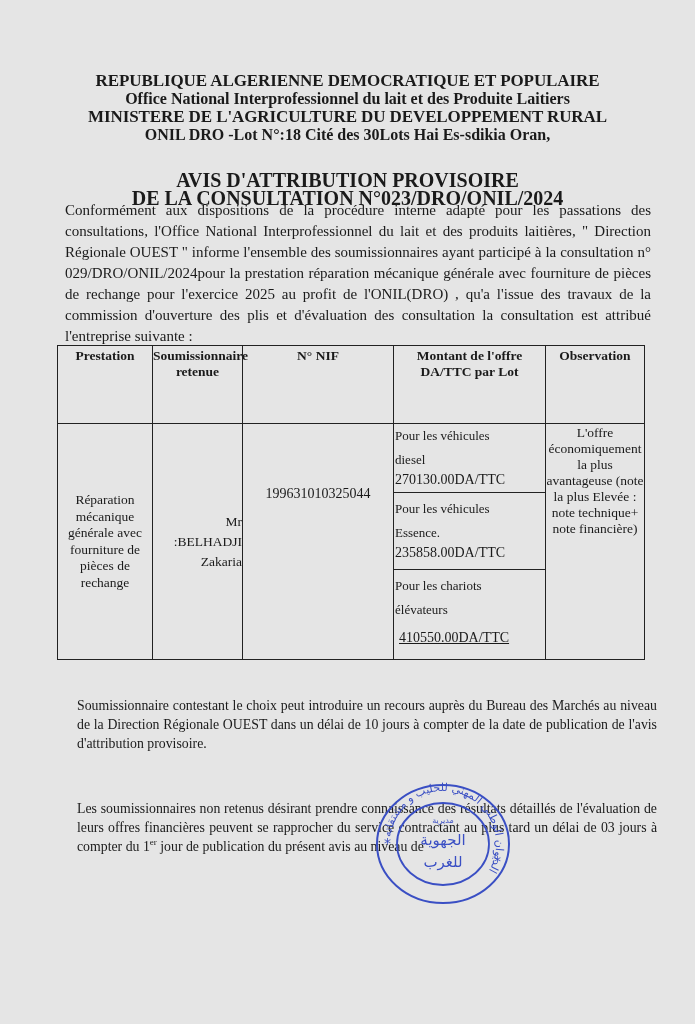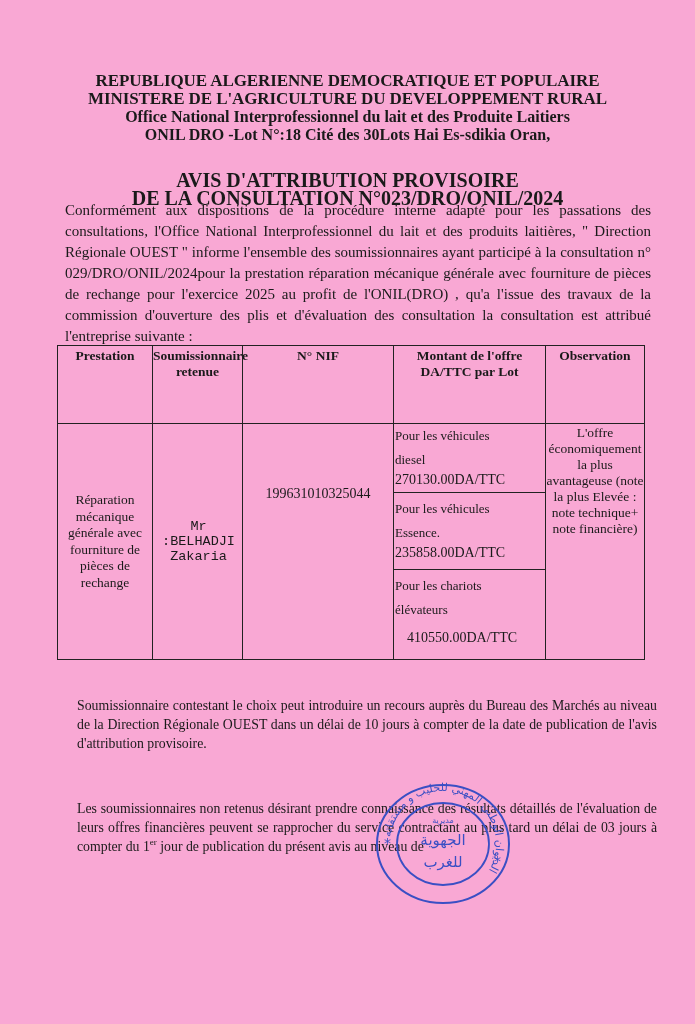--- a/index.html
+++ b/index.html
@@ -1,63 +1,63 @@
 <!DOCTYPE html>
 <html><head>
   <meta charset="utf-8">
   <style>
     html, body { margin: 0; padding: 0; background: #ffffff; }
     body { width: 695px; height: 1024px; position: relative; overflow: hidden;
            font-family: "Liberation Serif", "DejaVu Serif", serif; color: #1a1a1a; }
-    .page { position: absolute; inset: 0; background: #f9a8d4; }
+    .page { position: absolute; inset: 0; background: #e5e5e5; }
 
     .header { position: absolute; left: 0; width: 695px; top: 72px; text-align: center; }
     .h-line { font-weight: bold; margin: 0; line-height: 18px; white-space: nowrap; }
     .h1 { font-size: 17px; letter-spacing: -0.1px; }
     .h2 { font-size: 16px; }
     .title-block { position: absolute; left: 0; width: 695px; top: 171px; text-align: center; }
     .title-line { font-weight: bold; font-size: 20px; line-height: 18px; margin: 0; white-space: nowrap; }
 
     .intro { position: absolute; left: 57px; width: 586px; top: 192px; font-size: 15px;
              line-height: 21px; text-align: justify; margin: 8px; }
     .intro .last { text-align-last: left; }
 
     .award-table { position: absolute; left: 57px; top: 345px; width: 587px; border-collapse: collapse;
                    table-layout: fixed; font-size: 13.5px; }
     .award-table td, .award-table th { border: 1.5px solid #222; padding: 0; vertical-align: top; font-weight: normal; }
     .award-table th { height: 75px; line-height: 15.5px; padding-top: 2px; font-weight: bold; }
     .cell-prest { text-align: center; vertical-align: middle !important; line-height: 16.5px; padding: 0 2px !important; }
-    .cell-soum { vertical-align: middle !important; text-align: center; line-height: 15px; padding-left: 2px !important; font-family: Liberation Mono, monospace; }
+    .cell-soum { vertical-align: middle !important; text-align: right; line-height: 20px; padding-left: 2px !important; }
     .cell-nif { text-align: center; padding-top: 62px !important; font-size: 14px; }
     .cell-obs { text-align: center; line-height: 16px; padding-top: 1px !important; }
     .lots { padding: 0 !important; }
     .lot { border-bottom: 1.5px solid #222; padding-left: 1px; font-size: 13px; line-height: 24px; }
     .lot:last-child { border-bottom: none; }
     .lot .amount { font-size: 14px; }
-    .lot3 .amount { padding-left: 12px; }
+    .lot3 .amount { padding-left: 4px; text-decoration: underline; }
 
     .para { position: absolute; left: 66px; width: 580px; font-size: 13.8px; line-height: 19px;
             text-align: justify; margin: 11px; }
     .para .last { text-align-last: left; }
     .p1 { top: 685px; }
     .p2 { top: 788px; }
     .p3 { top: 817px; }
     sup { font-size: 9px; line-height: 0; }
 
     .stamp { position: absolute; left: 372px; top: 781px; width: 142px; height: 126px; }
   </style>
 </head>
 <body>
 
 <div class="page">
 
   <div class="header">
     <p class="h-line h1">REPUBLIQUE ALGERIENNE DEMOCRATIQUE ET POPULAIRE</p>
+    <p class="h-line h2">Office National Interprofessionnel du lait et des Produite Laitiers</p>
     <p class="h-line h1">MINISTERE DE L'AGRICULTURE DU DEVELOPPEMENT RURAL</p>
-    <p class="h-line h2">Office National Interprofessionnel du lait et des Produite Laitiers</p>
     <p class="h-line h2">ONIL DRO -Lot N°:18 Cité des 30Lots Hai Es-sdikia Oran,</p>
   </div>
 
   <div class="title-block">
     <p class="title-line">AVIS D'ATTRIBUTION PROVISOIRE</p>
     <p class="title-line">DE LA CONSULTATION N°023/DRO/ONIL/2024</p>
   </div>
 
   <p class="intro"><span class="last">Conformément aux dispositions de la procédure interne adapté pour les passations des consultations, l'Office National Interprofessionnel du lait et des produits laitières, " Direction Régionale OUEST " informe l'ensemble des soumissionnaires ayant participé à la consultation n° 029/DRO/ONIL/2024pour la prestation réparation mécanique générale avec fourniture de pièces de rechange  pour l'exercice 2025 au profit de l'ONIL(DRO) , qu'a l'issue des travaux de la commission d'ouverture des plis et d'évaluation des consultation la consultation est attribué l'entreprise suivante :</span></p>
 

